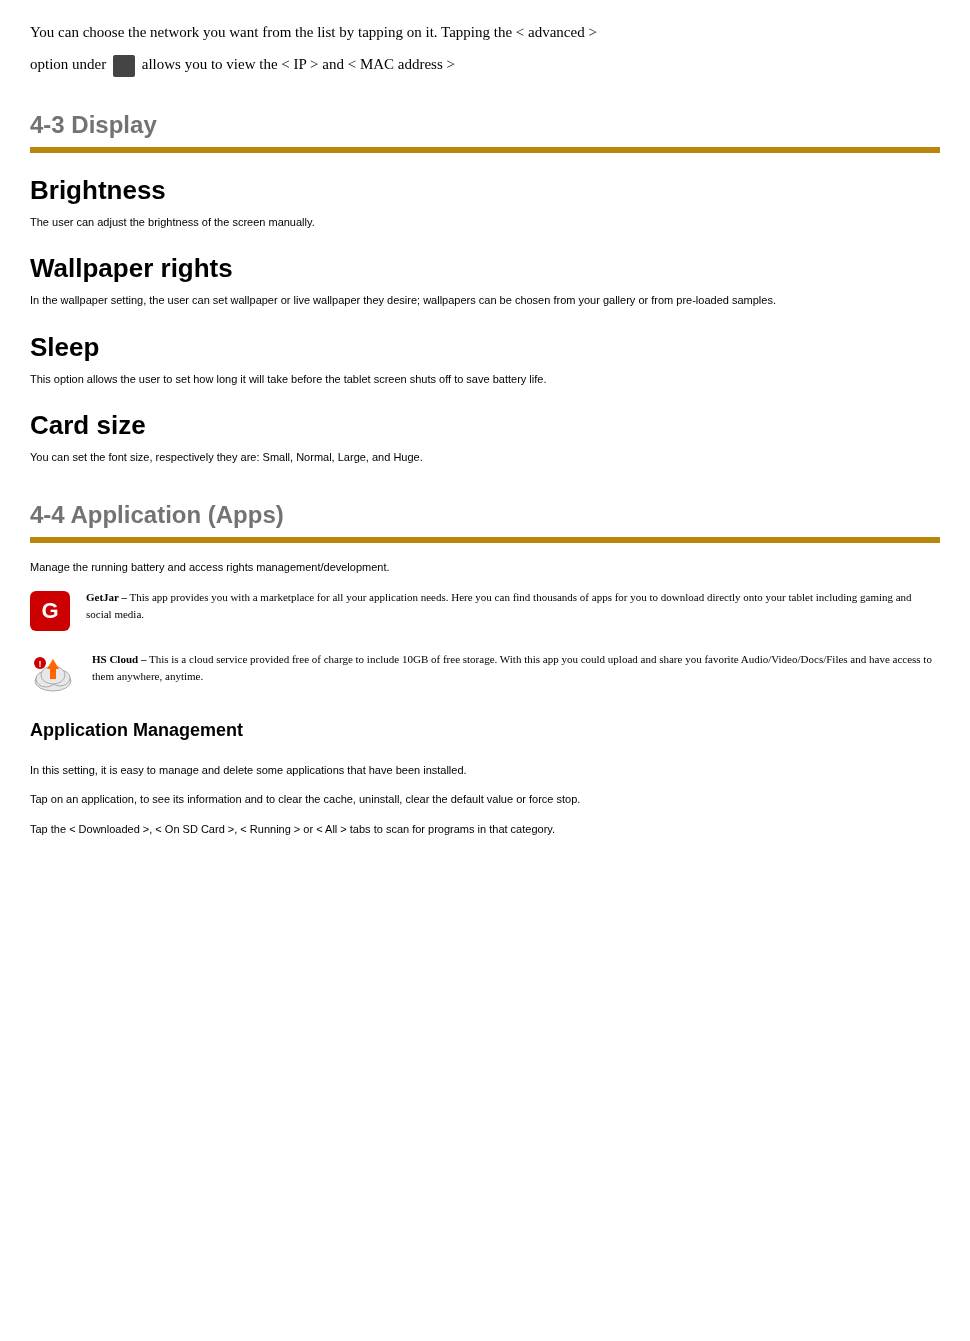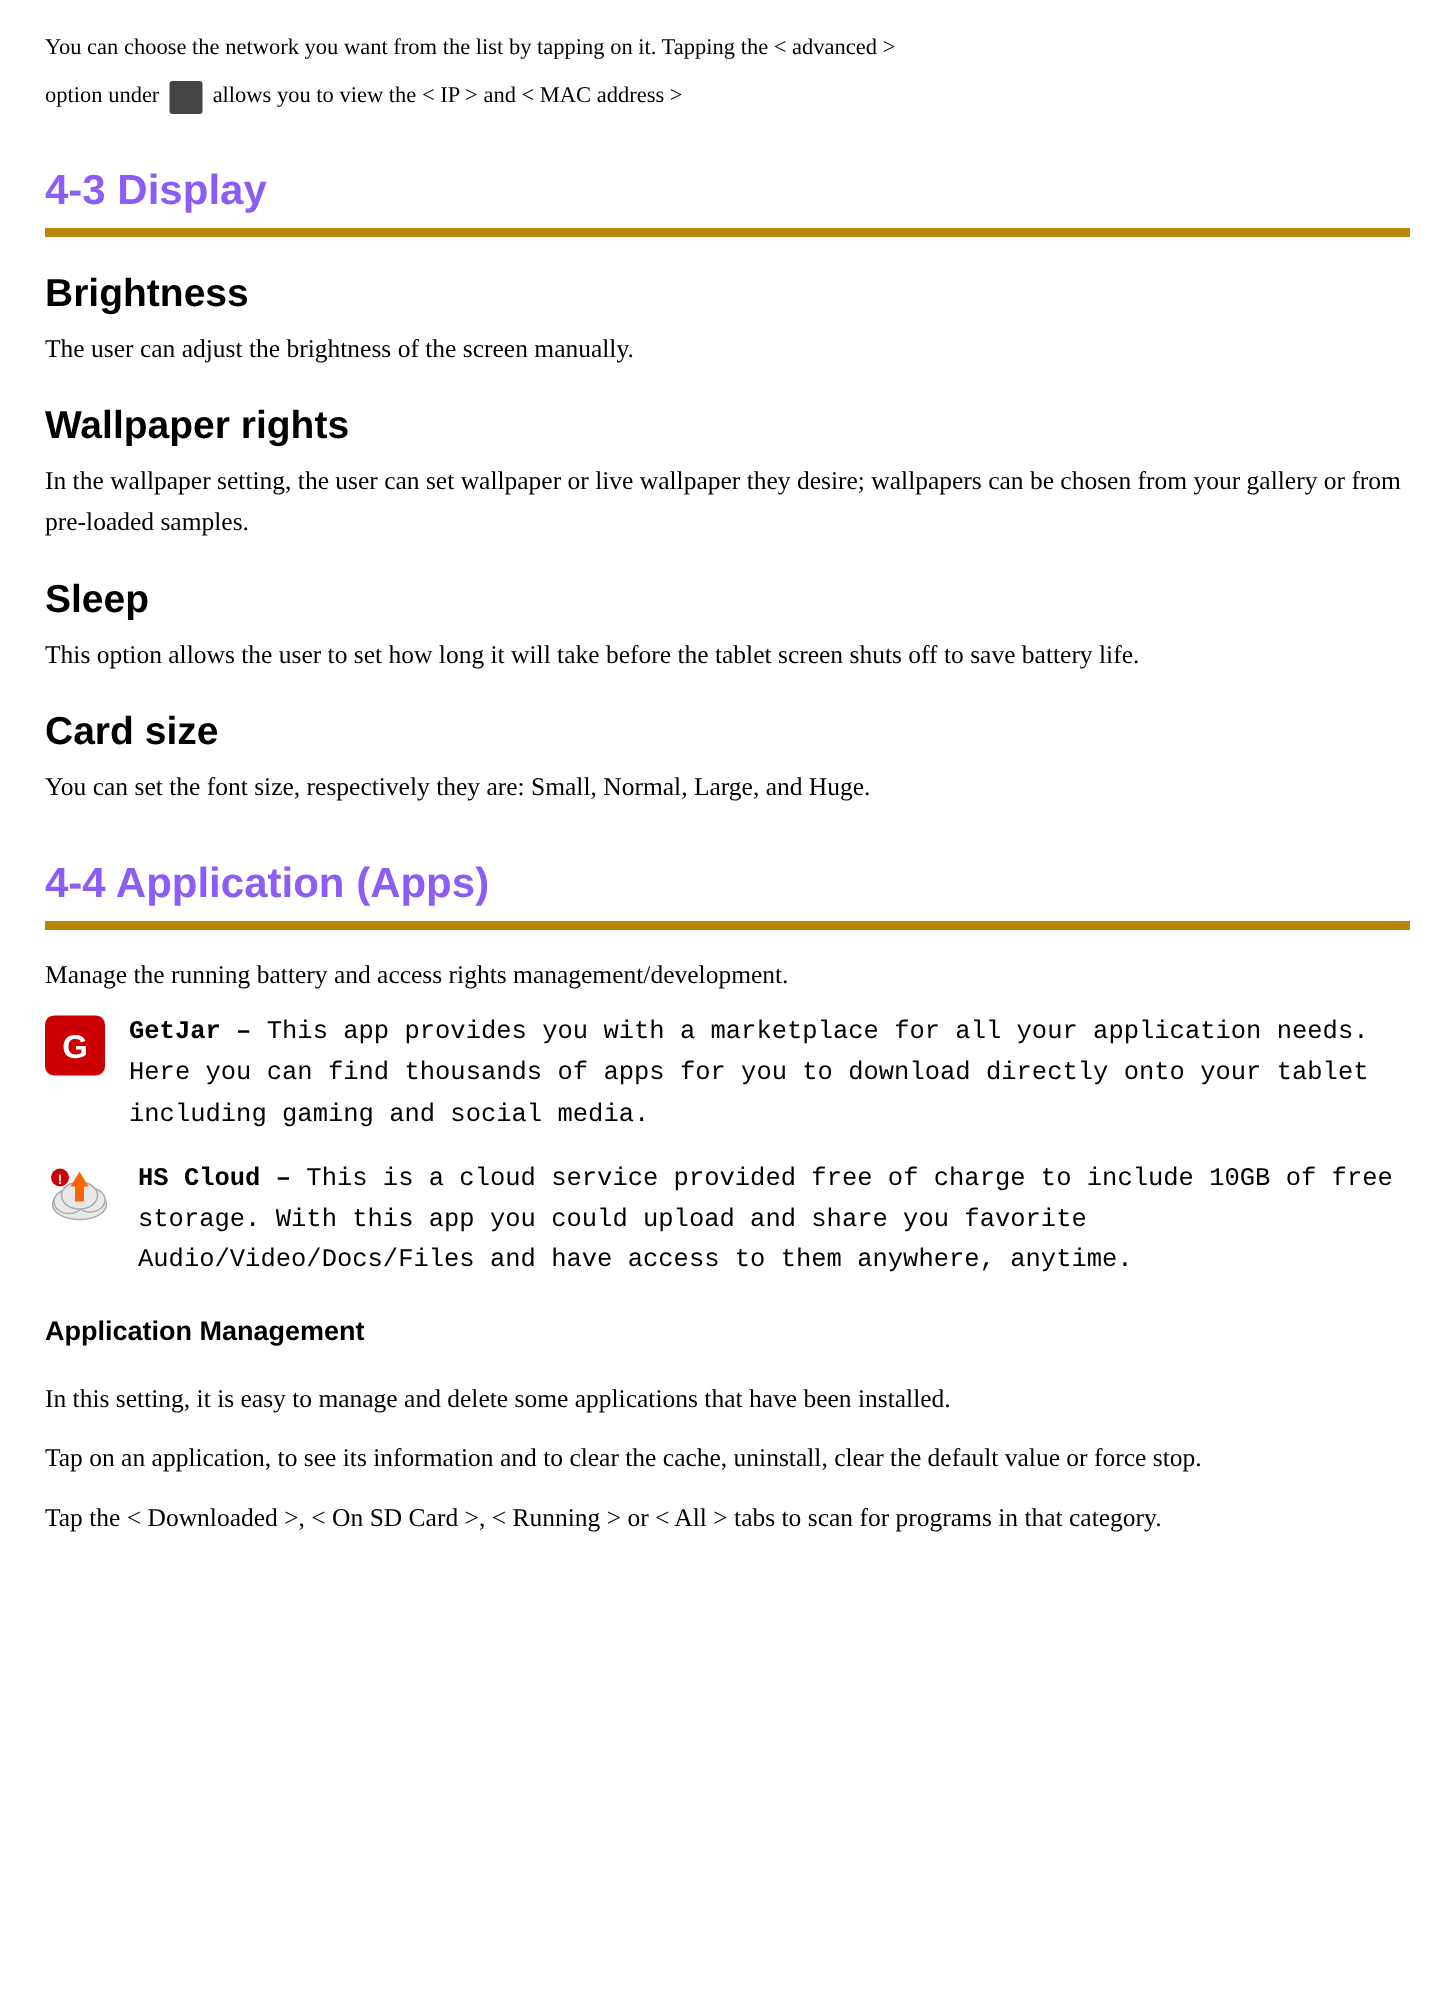--- a/index.html
+++ b/index.html
@@ -28,47 +28,47 @@
       display: inline-block;
       width: 20px;
       height: 20px;
       background: #555;
       vertical-align: middle;
       margin: 0 3px;
       border-radius: 2px;
     }
 
     .section-header {
-      font-size: 28px;
+      font-size: 24px;
       font-weight: bold;
-      color: #8b5cf6;
+      color: #737373;
       margin-top: 30px;
       margin-bottom: 4px;
       font-family: Arial, sans-serif;
     }
 
     .section-divider {
       height: 6px;
       background: #b8860b;
       margin-bottom: 16px;
     }
 
     .subsection-title {
       font-size: 26px;
       font-weight: bold;
       margin-top: 18px;
       margin-bottom: 4px;
       font-family: Arial, sans-serif;
     }
 
     .body-text {
-      font-size: 17px;
+      font-size: 11px;
       line-height: 1.6;
       margin-bottom: 12px;
-      font-family: Liberation Serif, serif;
+      font-family: Liberation Sans, sans-serif;
     }
 
     .app-entry {
       display: flex;
       align-items: flex-start;
       margin-bottom: 16px;
     }
 
     .app-icon-container {
       flex-shrink: 0;
@@ -86,23 +86,23 @@
       display: flex;
       align-items: center;
       justify-content: center;
       color: #fff;
       font-size: 22px;
       font-weight: bold;
       font-family: Arial, sans-serif;
     }
 
     .app-text {
-      font-size: 17px;
+      font-size: 11px;
       line-height: 1.6;
-      font-family: Liberation Mono, monospace;
+      font-family: Liberation Serif, serif;
     }
 
     .app-text-bold {
       font-weight: bold;
     }
 
     .app-management-title {
       font-size: 18px;
       font-weight: bold;
       margin-top: 20px;

